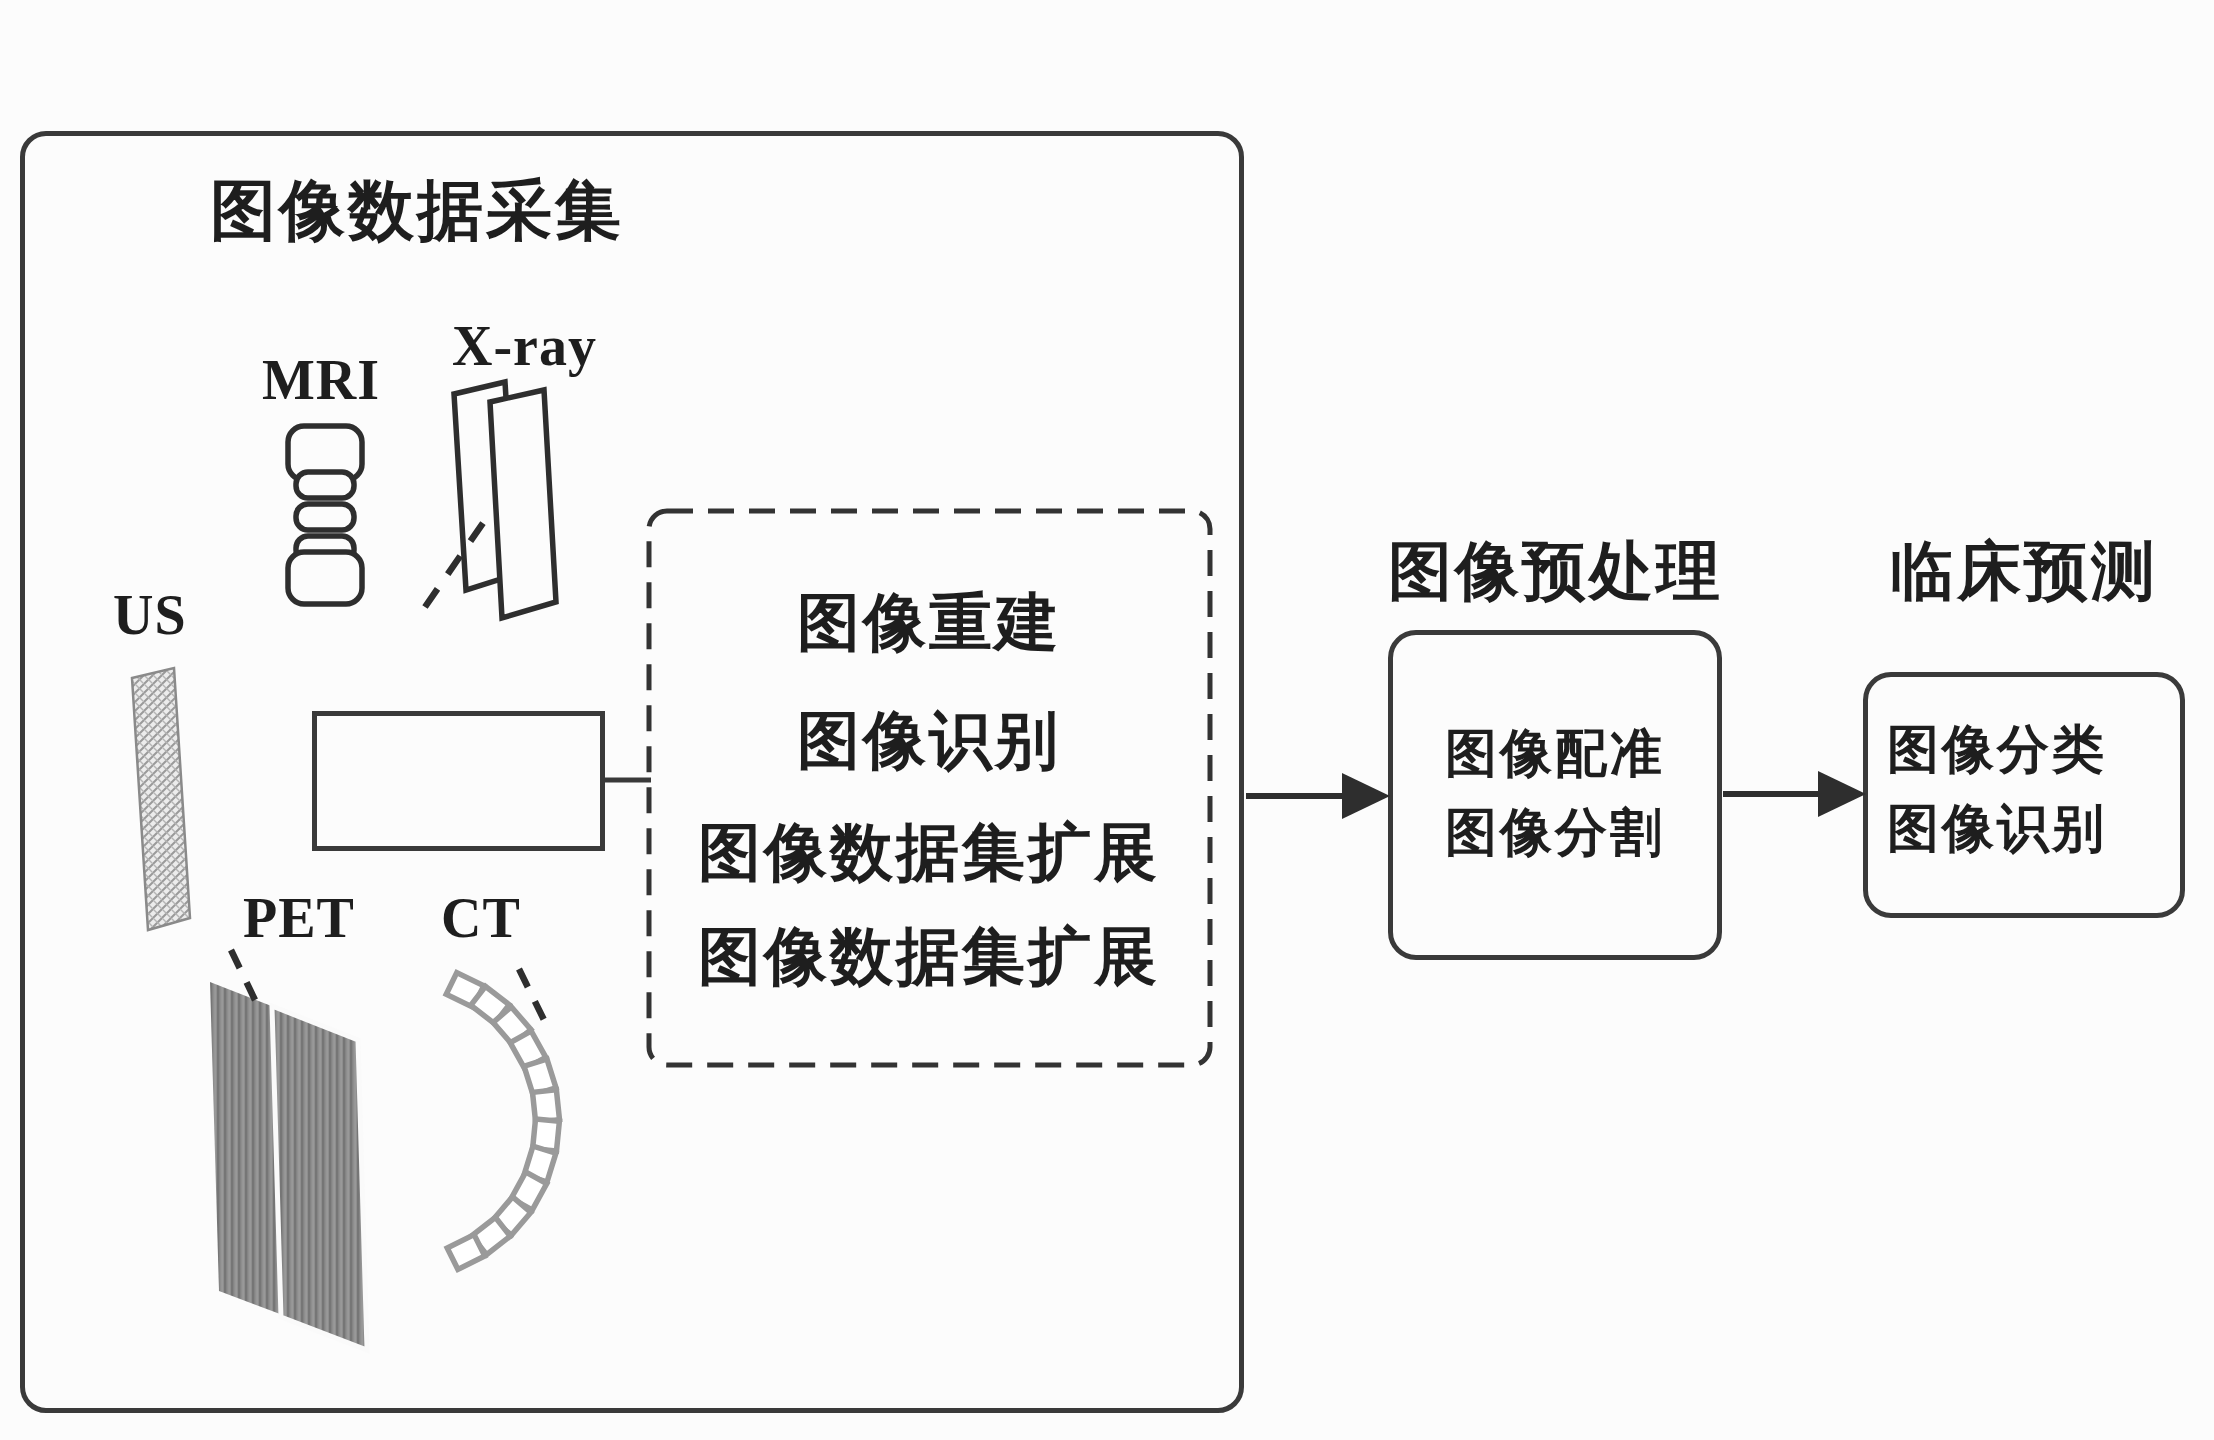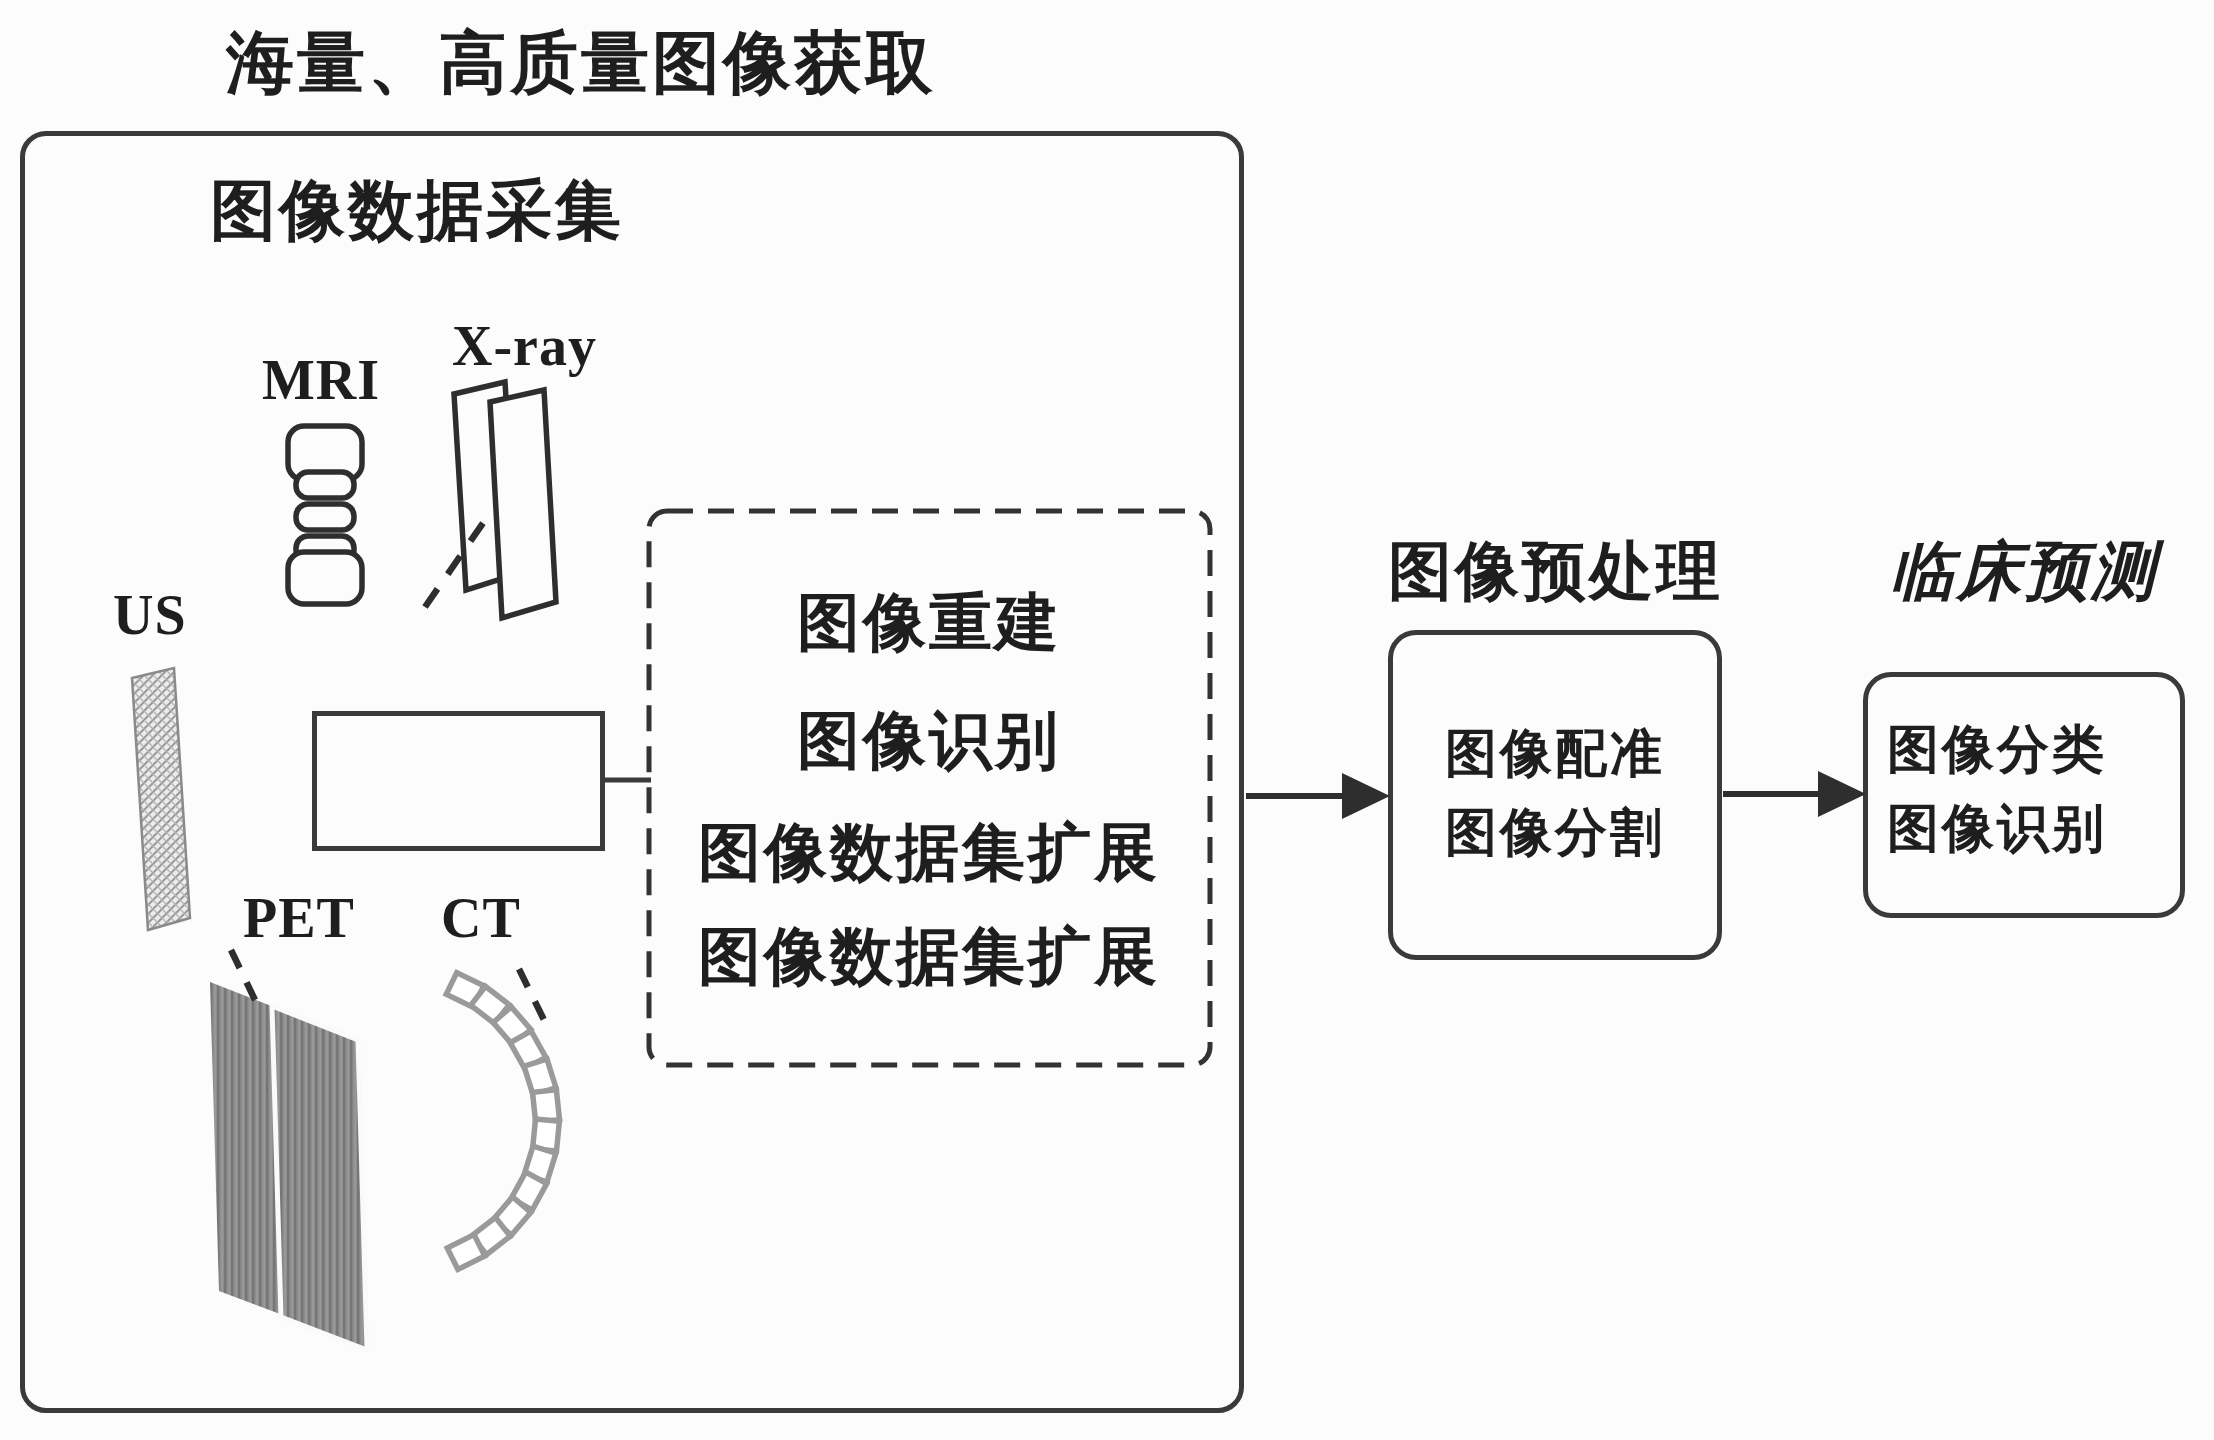--- a/index.html
+++ b/index.html
@@ -22,37 +22,36 @@
   #mri-label{left:262px;top:348px;}
   #xray-label{left:452px;top:314px;}
   #us-label{left:113px;top:583px;font-family:Liberation Serif, serif;}
   #pet-label{left:243px;top:886px;}
   #ct-label{left:441px;top:886px;}
   #big-box{left:20px;top:131px;width:1224px;height:1282px;border-radius:26px;}
   #center-rect{left:312px;top:711px;width:293px;height:140px;border-radius:0;border-width:5px;}
   #preprocess-box{left:1388px;top:630px;width:334px;height:330px;}
   #clinical-box{left:1863px;top:672px;width:322px;height:246px;}
   #preprocess-title{left:1388px;top:528px;width:334px;font-size:64px;}
-  #clinical-title{left:1863px;top:528px;width:322px;font-size:64px;font-style:italic;}
+  #clinical-title{left:1863px;top:528px;width:322px;font-size:64px;}
   .dashed-item{position:absolute;left:649px;width:560px;font-size:63px;text-align:center;font-weight:600;letter-spacing:3px;}
   #d-item-0{top:568px;margin-top:12px;}
   #d-item-1{top:698px;}
   #d-item-2{top:810px;}
   #d-item-3{top:914px;}
   .box-lines{position:absolute;font-size:52px;font-weight:600;letter-spacing:3px;text-align:center;line-height:79px;}
   #preprocess-lines{left:1388px;top:714px;width:334px;}
   #clinical-lines{left:1787px;top:710px;width:320px;text-align:right;}
   #art{position:absolute;left:0;top:0;pointer-events:none;}
 </style>
 </head>
 <body>
 
 <div id="canvas">
 
-  <div class="txt cn" id="main-title">海量、高质量图像获取</div>
 
   <div class="box" id="big-box"></div>
   <div class="txt cn" id="acq-label">图像数据采集</div>
 
   <div class="txt modality" id="mri-label">MRI</div>
   <div class="txt modality" id="xray-label">X-ray</div>
   <div class="txt modality" id="us-label">US</div>
   <div class="txt modality" id="pet-label">PET</div>
   <div class="txt modality" id="ct-label">CT</div>
 

